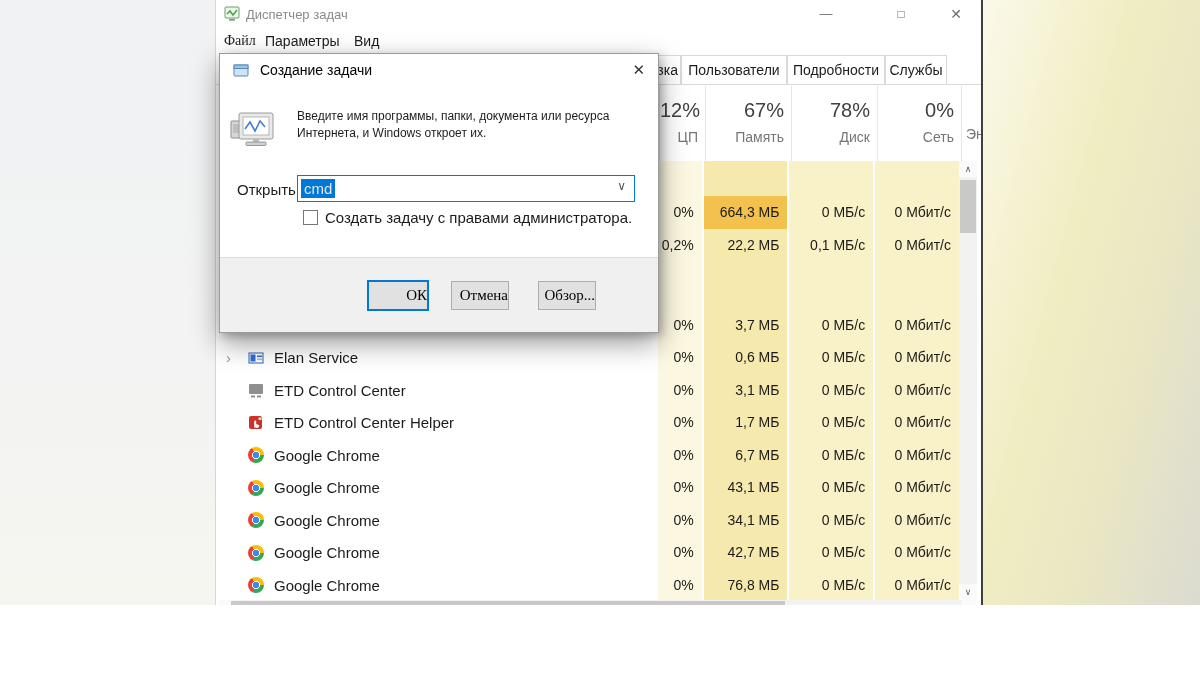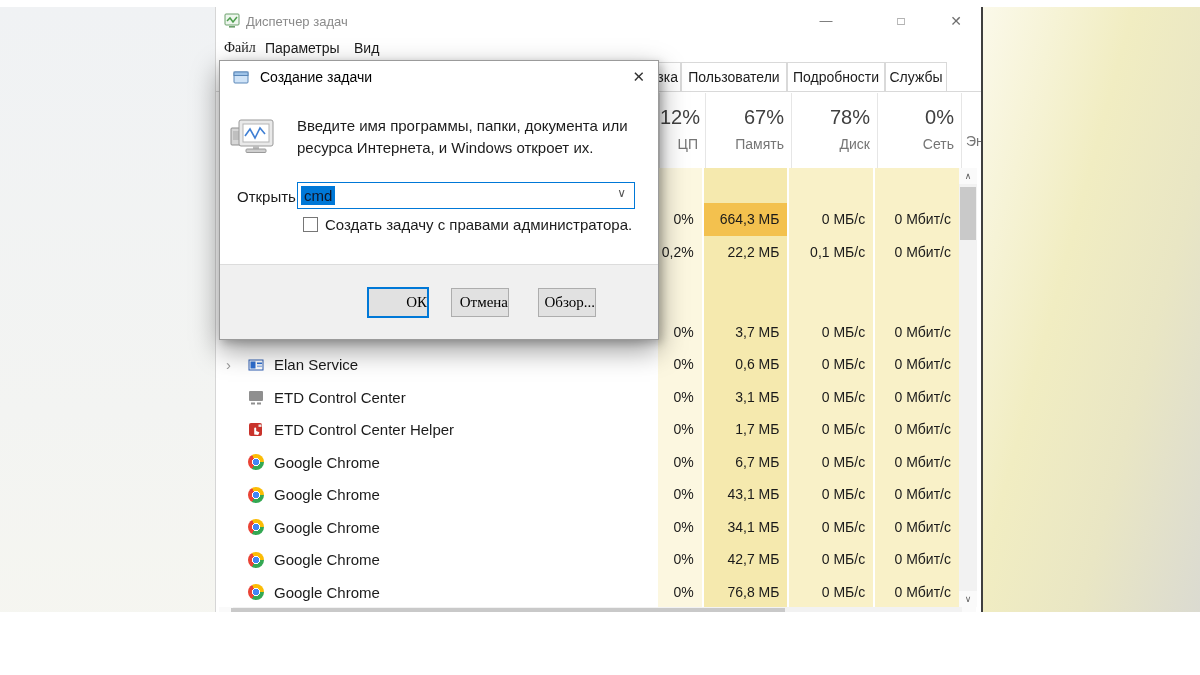--- a/index.html
+++ b/index.html
@@ -1,16 +1,16 @@
 <!DOCTYPE html>
 <html style="--accent: #0078d7; --selection: #0078d7; --heat-cpu: #fcf7e0; --heat-mem: #f5e9ae; --heat-disk: #f9f1c8; --heat-net: #f9f1c8; --heat-high: #f3c14e; --disabled-bg: #cecece; --disabled-text: #8f8f8f;"><head>
 <meta charset="utf-8">
 <style>
   html,body{margin:0;padding:0;background:#ffffff;font-family:"Liberation Sans",sans-serif;}
-  .stage{position:relative;width:1200px;height:605px;overflow:hidden;background:#fff;margin-top:7px;}
+  .stage{position:relative;width:1200px;height:605px;overflow:hidden;background:#fff;}
   .bg-left{position:absolute;left:0;top:0;width:215px;height:675px;
     background:linear-gradient(180deg,#f0f2f4 0%,#f3f4f2 60%,#f6f6f0 100%);}
   .bg-right{position:absolute;left:982px;top:0;right:0;height:675px;
     background:linear-gradient(105deg,#fbf9ea 0%,#f1edc2 38%,#e9e6c4 65%,#d9d9d3 100%);}
   
   .window{position:absolute;left:215px;top:0;width:765px;height:675px;background:#fff;
     border-right:2px solid #3f3f3f;border-left:1px solid #d6d6d6;box-sizing:content-box;}
   .titlebar{position:absolute;left:0;top:0;width:100%;height:28px;background:#fff;}
   .app-icon{position:absolute;left:8px;top:6px;width:16px;height:16px;}
   .win-title{position:absolute;left:30px;top:7px;font-size:13px;color:#8a8a8a;}
@@ -77,24 +77,24 @@
   .endtask{position:absolute;right:12px;top:23px;width:92px;height:25px;background:var(--disabled-bg);
     border:1px solid #bdbdbd;color:var(--disabled-text);font-size:18px;text-align:center;line-height:23px;box-sizing:border-box;}
   
   .dialog{position:absolute;left:219px;top:53px;width:438px;height:278px;background:#fff;z-index:40;
     border:1px solid #9b9b9b;box-shadow:0 10px 26px rgba(0,0,0,.4),3px 3px 8px rgba(0,0,0,.2);box-sizing:content-box;}
   .dlg-title{position:absolute;left:0;top:0;width:100%;height:32px;display:flex;align-items:center;box-sizing:border-box;padding:4px 13px;}
   .dlg-app-icon{width:17px;height:15px;flex:none;}
   .dlg-title-text{margin-left:10px;font-size:14px;color:#000;}
   .dlg-close{margin-left:auto;color:#333;font-size:15px;cursor:default;}
   .run-icon{position:absolute;left:9px;top:57px;width:48px;height:44px;}
-  .dlg-desc{position:absolute;left:77px;top:54px;width:345px;font-size:15px;line-height:1.45;color:#1c1c1c;margin:0;}
+  .dlg-desc{position:absolute;left:77px;top:54px;width:345px;font-size:12px;line-height:1.45;color:#1c1c1c;margin:0;}
   .open-label{position:absolute;left:17px;top:127px;font-size:15px;color:#1c1c1c;}
   .combo{position:absolute;left:77px;top:121px;width:338px;height:27px;border:1px solid var(--accent);background:#fff;box-sizing:border-box;}
-  .combo .sel{position:absolute;left:3px;top:3px;padding:1px 3px;background:var(--selection);color:#0f172a;font-size:15px;}
+  .combo .sel{position:absolute;left:3px;top:3px;padding:1px 3px;background:var(--selection);color:#e5e5e5;font-size:15px;}
   .combo .cchev{position:absolute;right:8px;top:3px;color:#555;font-size:12px;}
   .chkbox{position:absolute;left:83px;top:156px;width:15px;height:15px;border:1px solid #767676;background:#fff;box-sizing:border-box;}
   .chklabel{position:absolute;left:105px;top:155px;font-size:15px;color:#1c1c1c;}
   .dlg-footer{position:absolute;left:0;top:203px;width:100%;height:75px;background:#f0f0f0;border-top:1px solid #dcdcdc;box-sizing:border-box;}
   .dbtn{position:absolute;top:23px;height:29px;background:#e1e1e1;border:1px solid #adadad;
     font-size:15px;color:#000;text-align:right;line-height:27px;box-sizing:border-box;font-family:Liberation Serif, serif;}
   .dbtn-ok{left:147px;width:62px;border:2px solid var(--accent);top:22px;height:31px;line-height:27px;}
   .dbtn-cancel{left:231px;width:58px;}
   .dbtn-browse{left:318px;width:58px;}
 </style>

